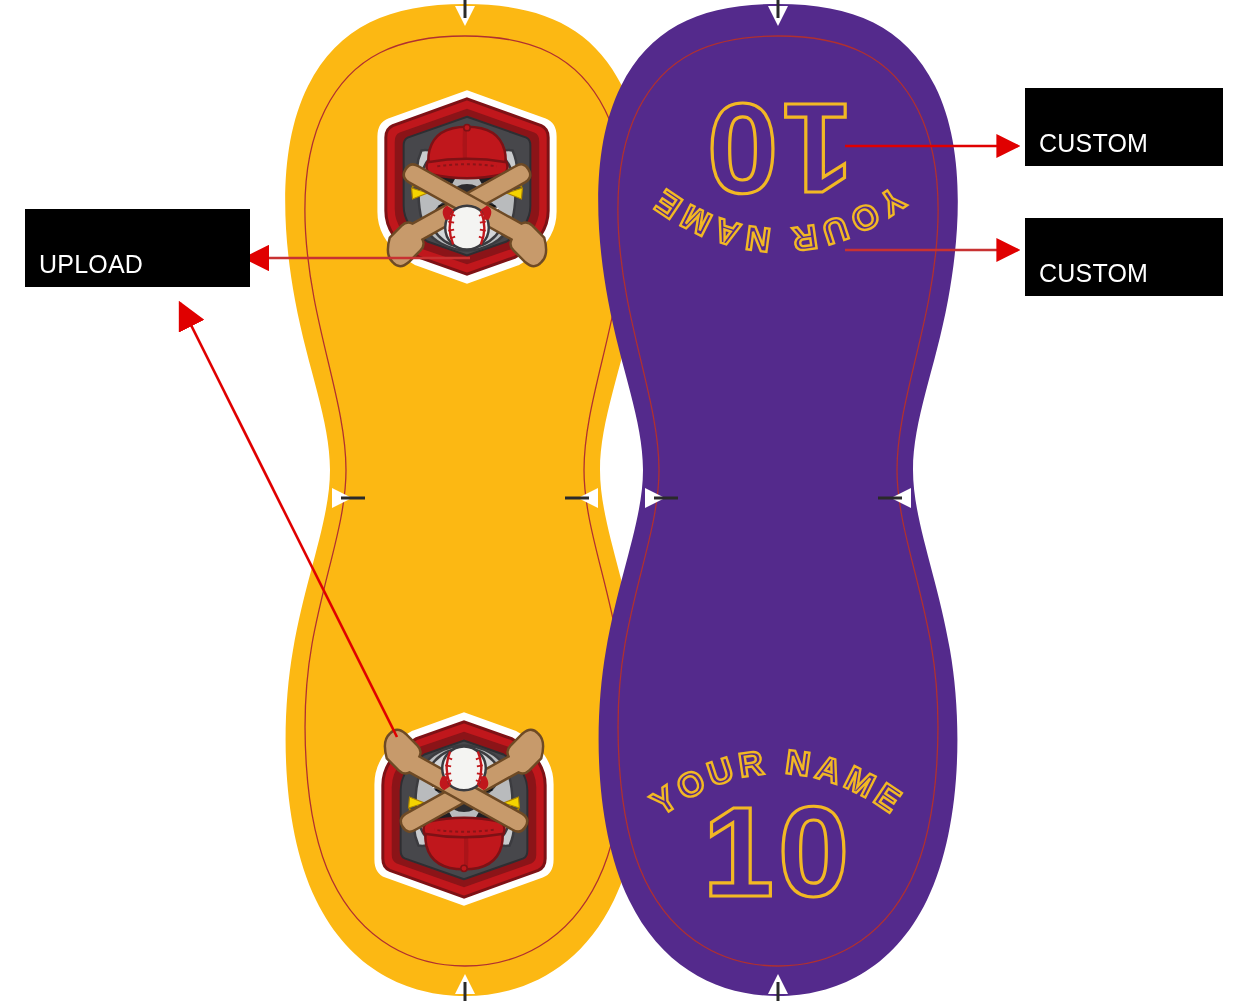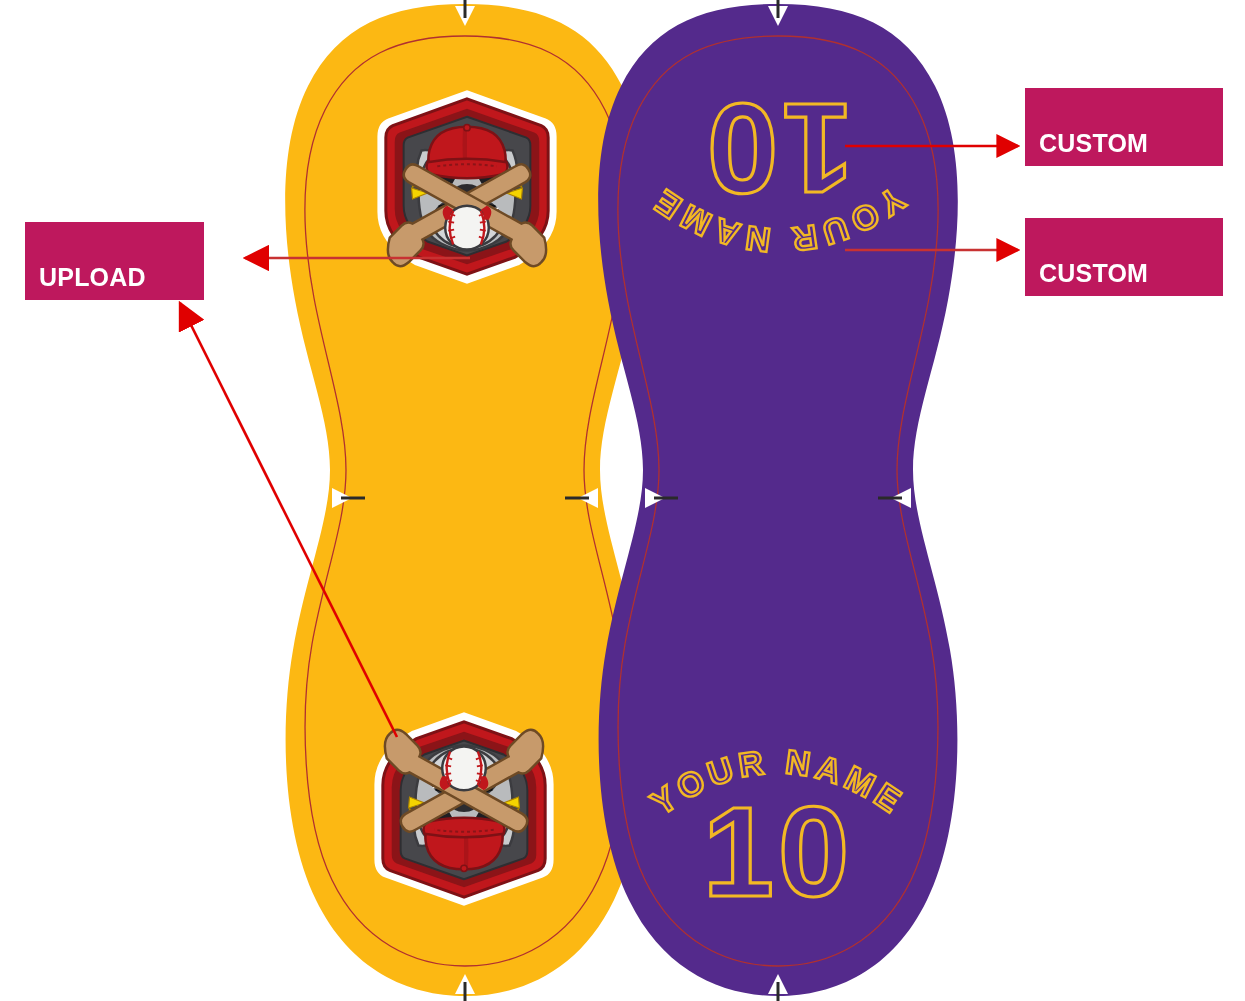--- a/index.html
+++ b/index.html
@@ -7,32 +7,32 @@
   body{
     width:1245px;height:1001px;
     font-family:"Liberation Sans", sans-serif;
     overflow:hidden;position:relative;
   }
   #stage{position:absolute;left:0;top:0;width:1245px;height:1001px;}
   #artboard{position:absolute;left:0;top:0;width:1245px;height:1001px;}
 
   .callout{
     position:absolute;
-    background:#be185d;
+    background:#000000;
     color:#ffffff;
-    font-weight:bold;
+    font-weight:normal;
     font-size:25px;
     line-height:31px;
     letter-spacing:.2px;
     padding:9px 12px 10px 14px;
     box-sizing:border-box;
     white-space:pre-line;
     font-family:"Liberation Sans", sans-serif;
   }
-  #callout-upload-logo{left:25px;top:222px;width:179px;height:78px;}
+  #callout-upload-logo{left:25px;top:209px;width:225px;height:78px;}
   #callout-custom-number{left:1025px;top:88px;width:198px;height:78px;}
   #callout-custom-yourname{left:1025px;top:218px;width:198px;height:78px;}
   .callout .ln{display:block;}
 </style>
 </head>
 <body>
 
 <div id="stage">
 
   <svg id="artboard" viewBox="0 0 1245 1001" xmlns="http://www.w3.org/2000/svg">

